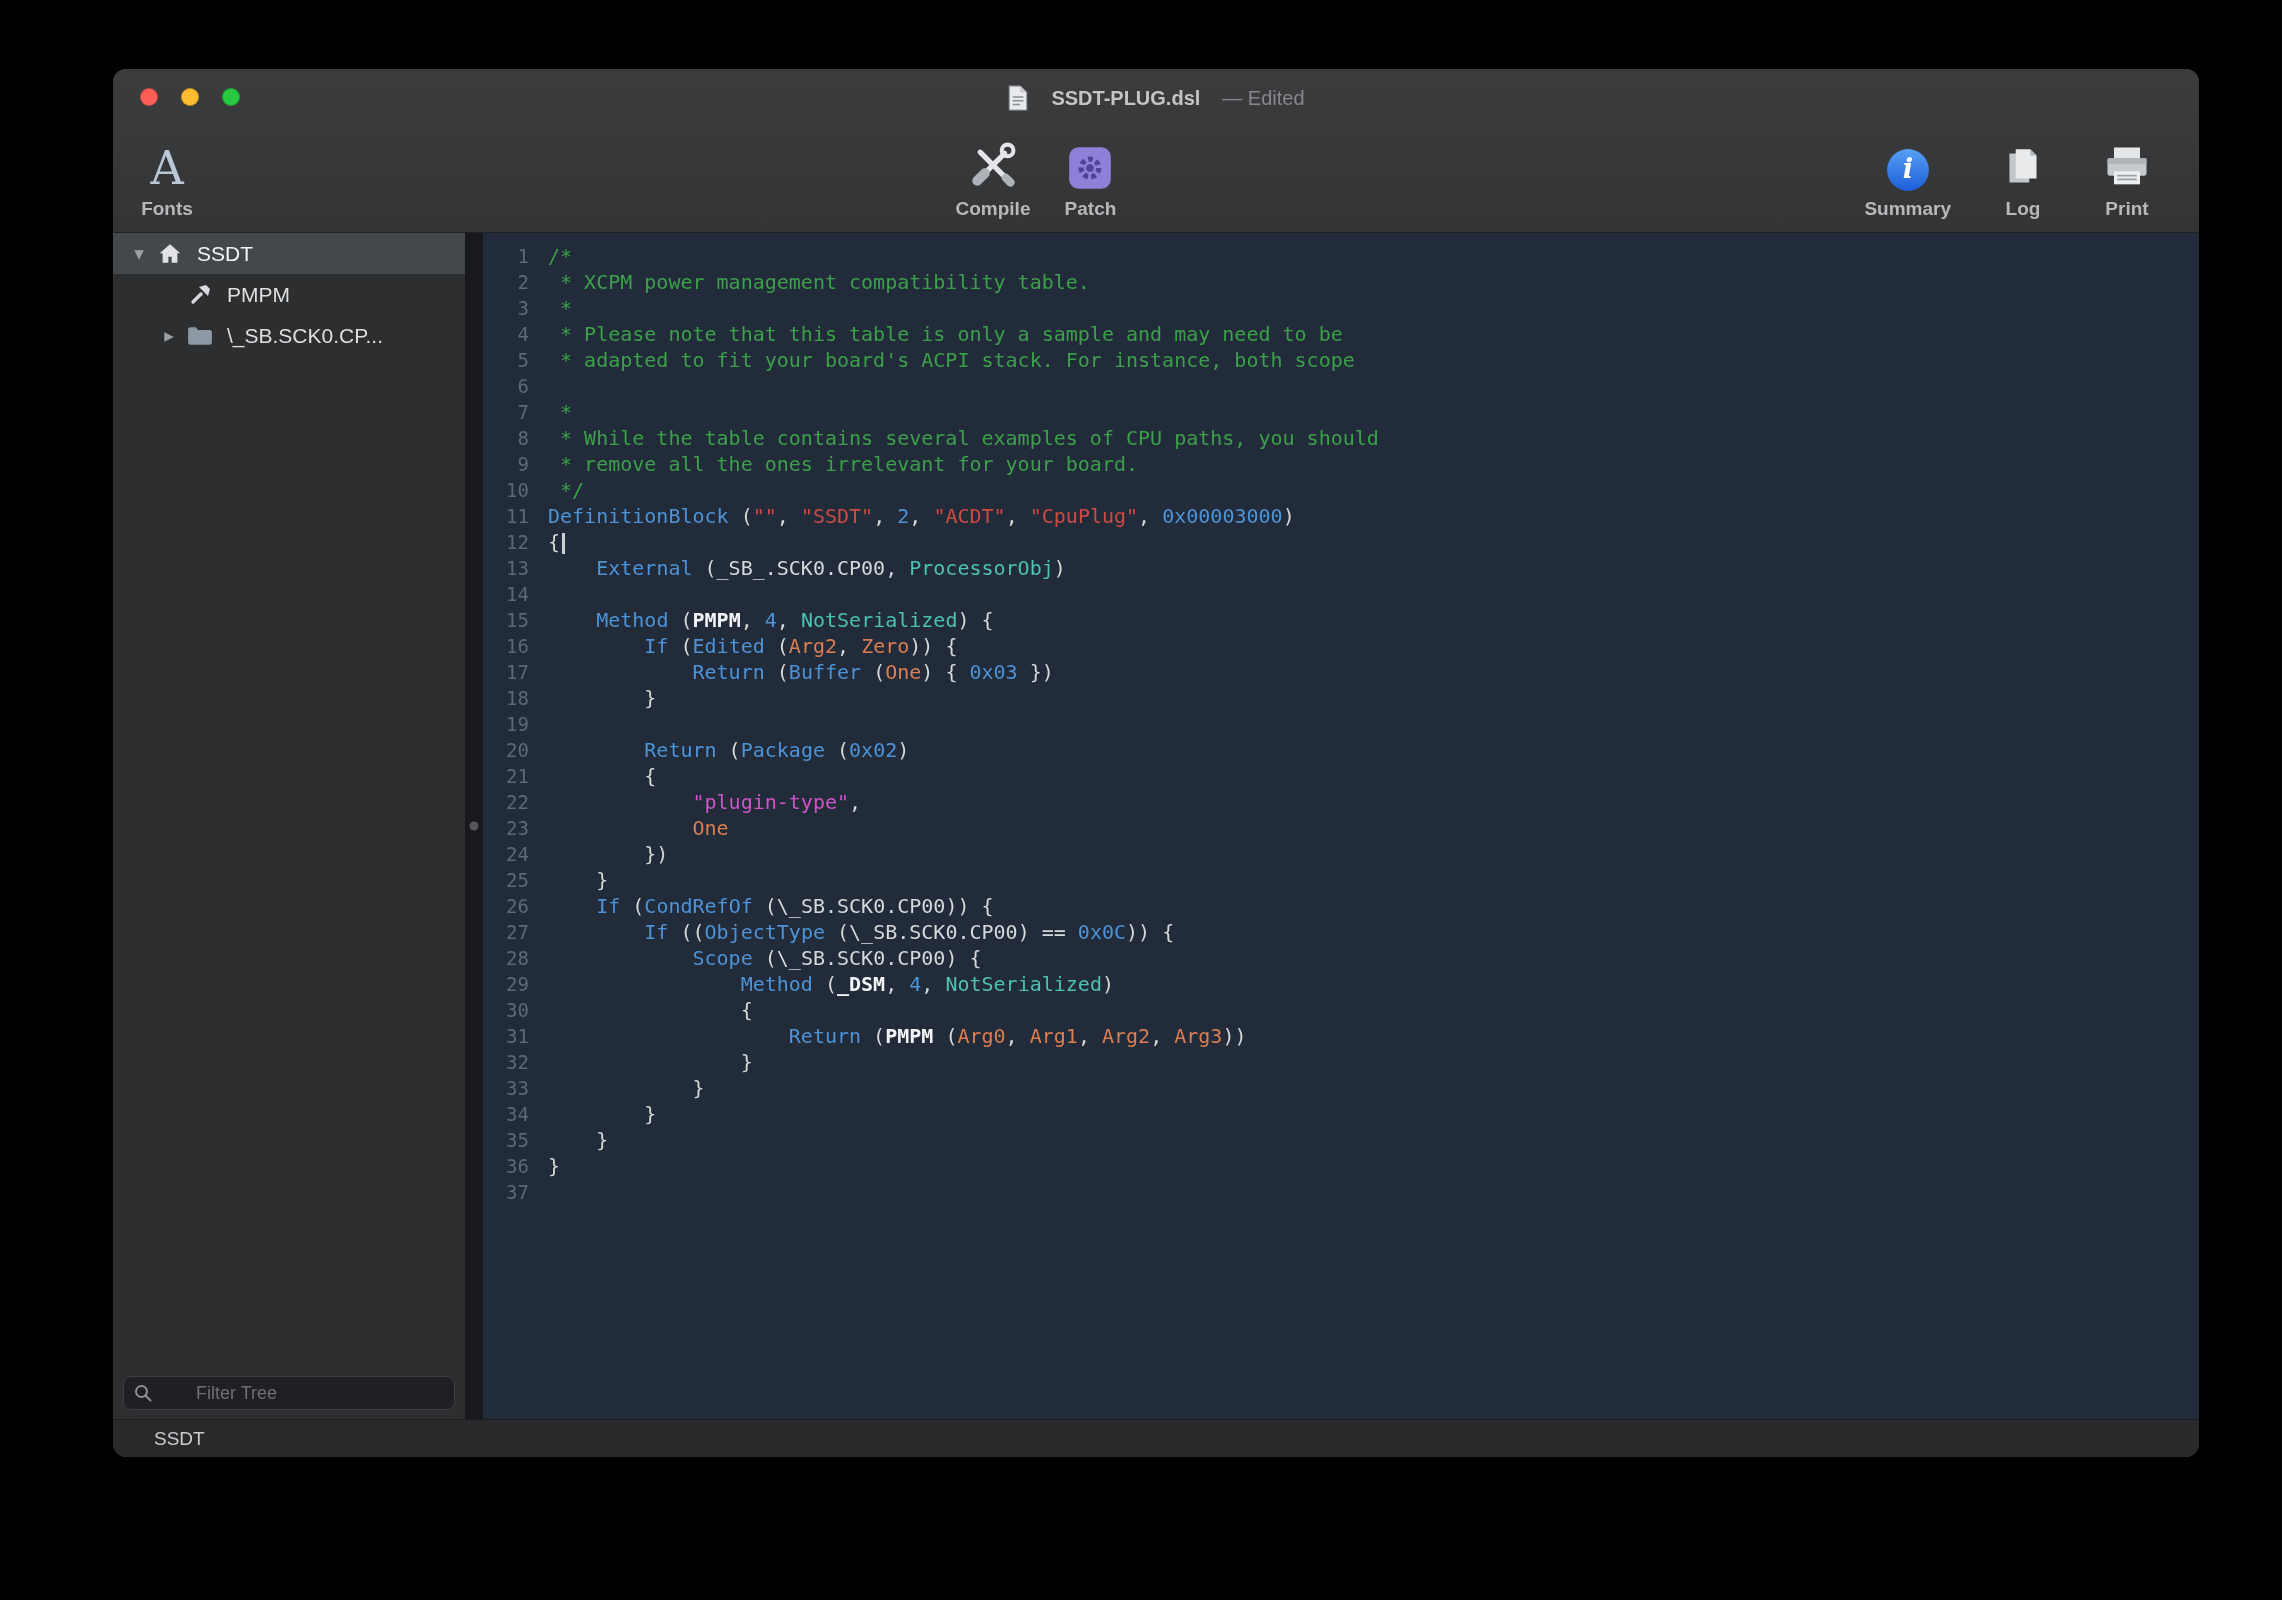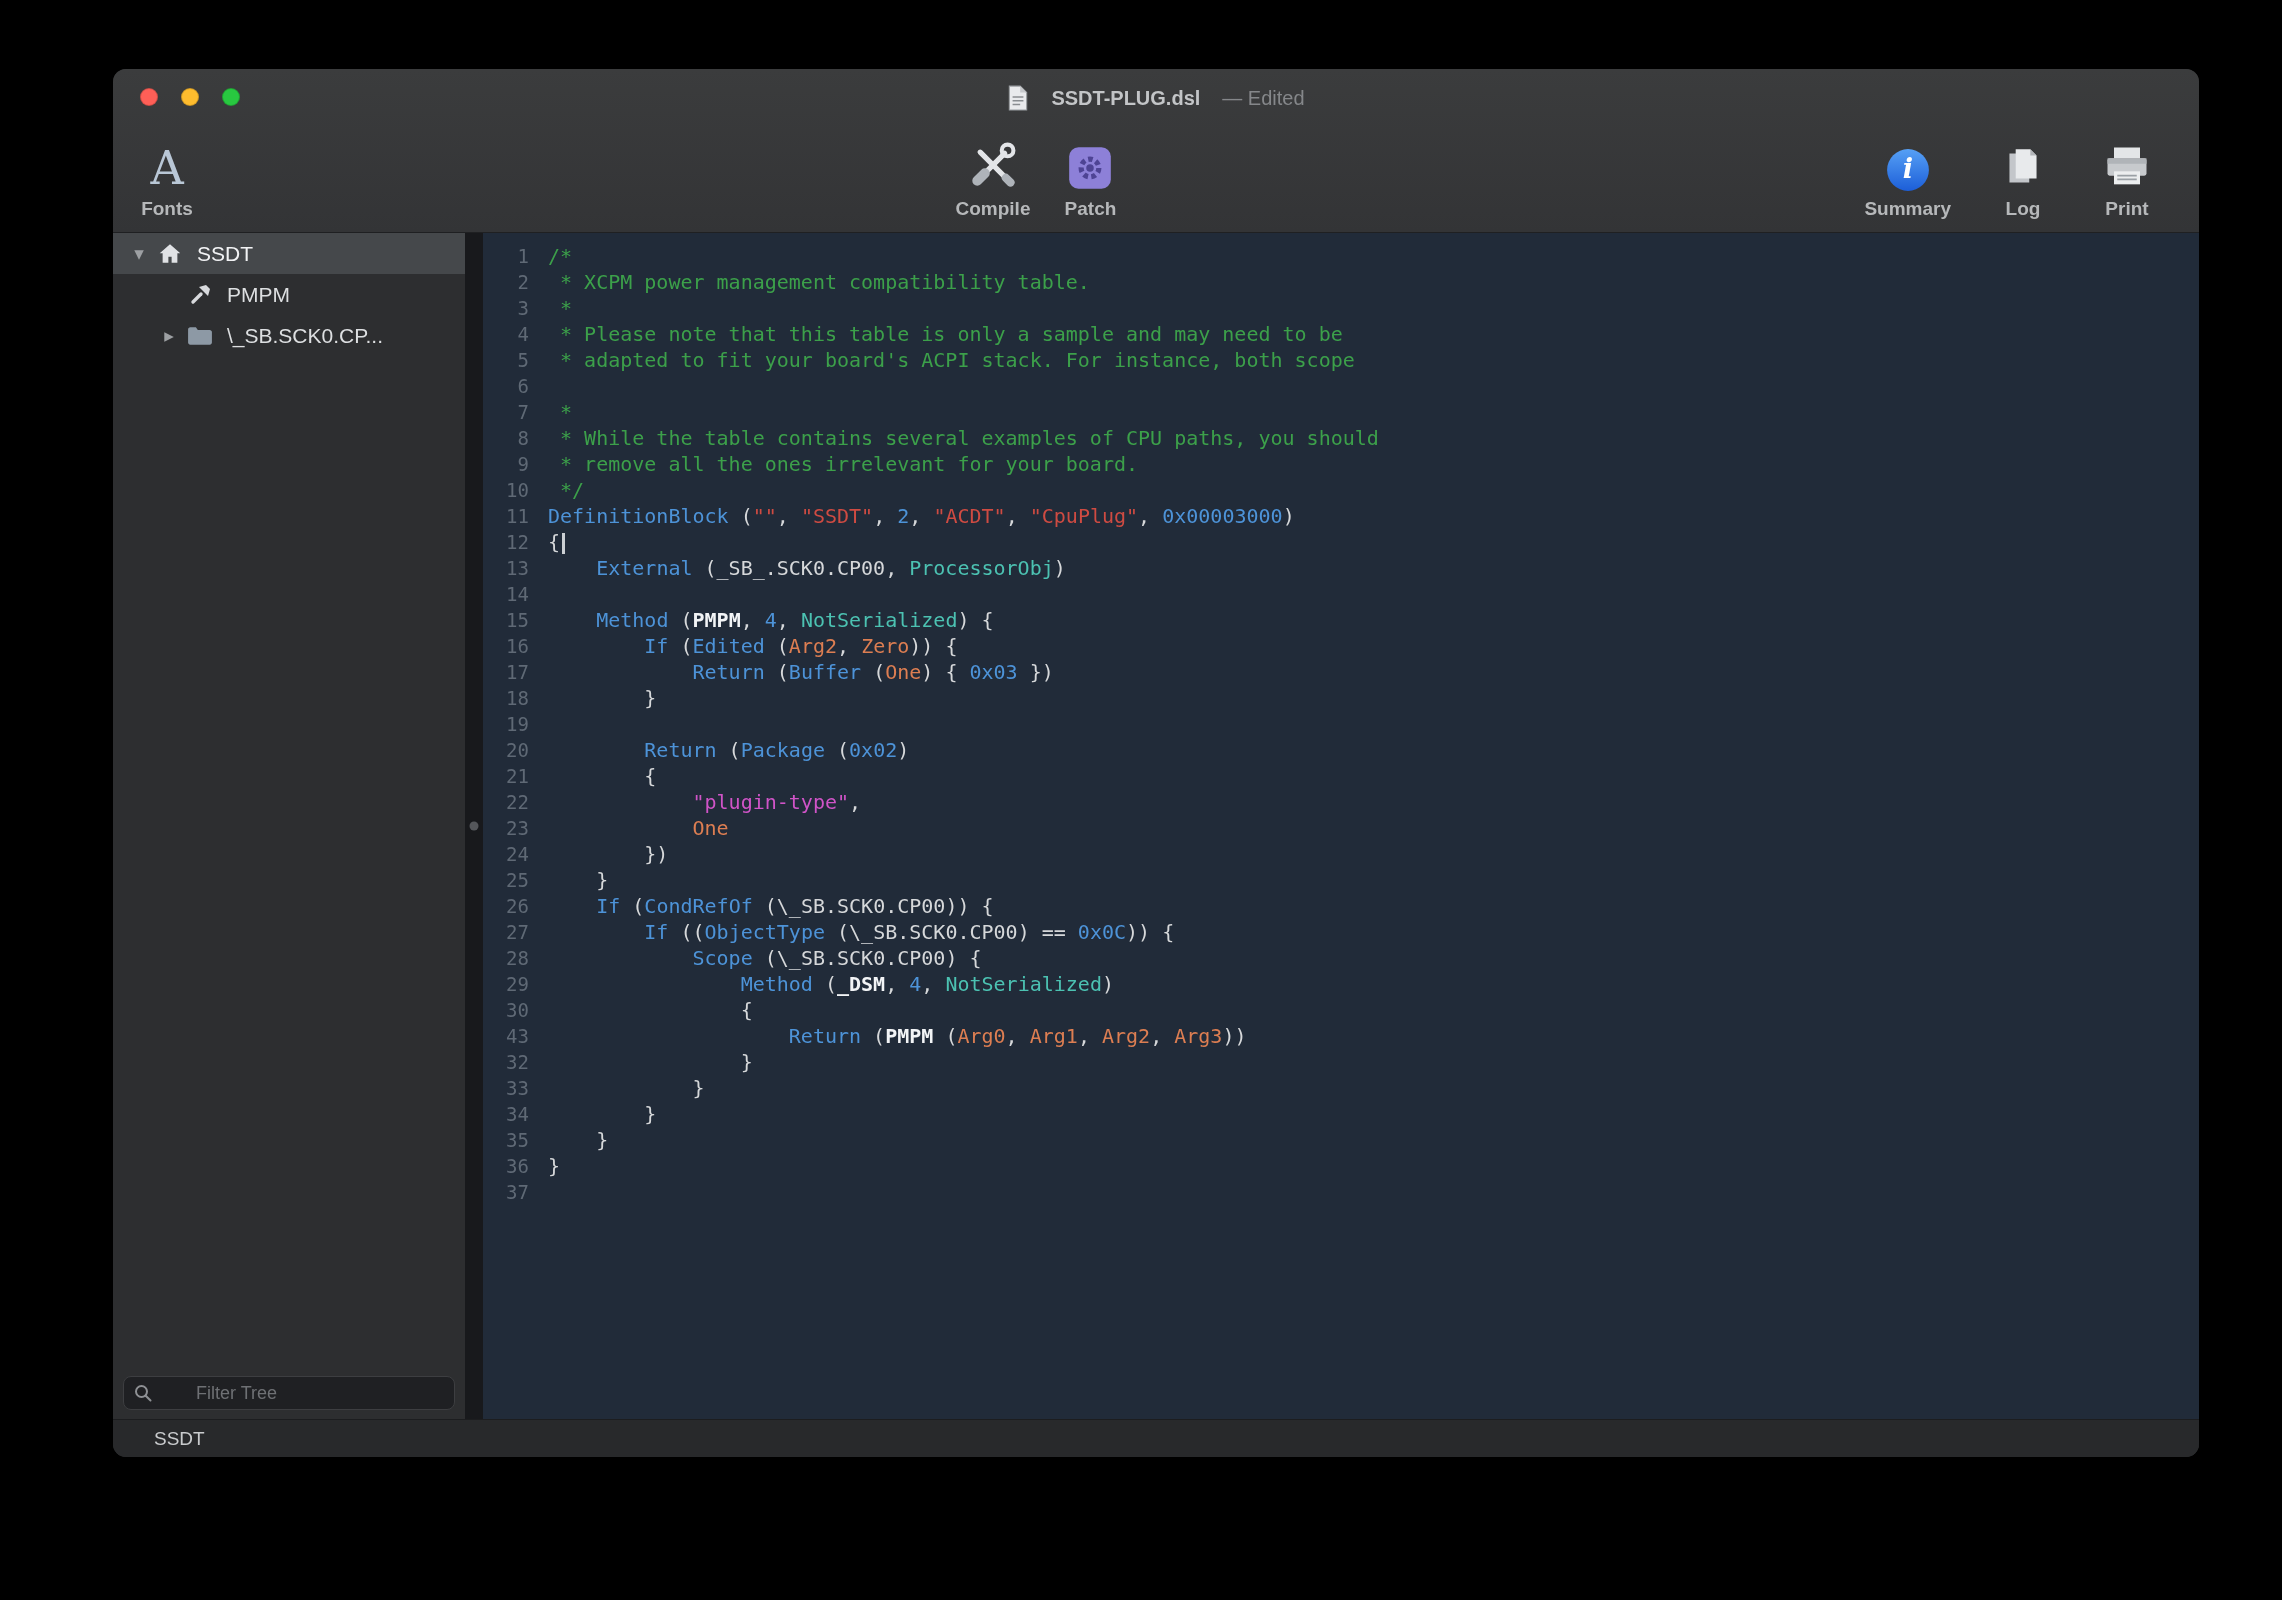--- a/index.html
+++ b/index.html
@@ -329,21 +329,21 @@
         </div>
         <div class="codeline">
           <span class="ln">29</span>
           <span class="code"><span class="seg-p">                </span><span class="seg-k">Method</span><span class="seg-p"> (</span><span class="seg-m">_DSM</span><span class="seg-p">, </span><span class="seg-n">4</span><span class="seg-p">, </span><span class="seg-t">NotSerialized</span><span class="seg-p">)</span></span>
         </div>
         <div class="codeline">
           <span class="ln">30</span>
           <span class="code"><span class="seg-p">                {</span></span>
         </div>
         <div class="codeline">
-          <span class="ln">43</span>
+          <span class="ln">31</span>
           <span class="code"><span class="seg-p">                    </span><span class="seg-k">Return</span><span class="seg-p"> (</span><span class="seg-m">PMPM</span><span class="seg-p"> (</span><span class="seg-a">Arg0</span><span class="seg-p">, </span><span class="seg-a">Arg1</span><span class="seg-p">, </span><span class="seg-a">Arg2</span><span class="seg-p">, </span><span class="seg-a">Arg3</span><span class="seg-p">))</span></span>
         </div>
         <div class="codeline">
           <span class="ln">32</span>
           <span class="code"><span class="seg-p">                }</span></span>
         </div>
         <div class="codeline">
           <span class="ln">33</span>
           <span class="code"><span class="seg-p">            }</span></span>
         </div>

